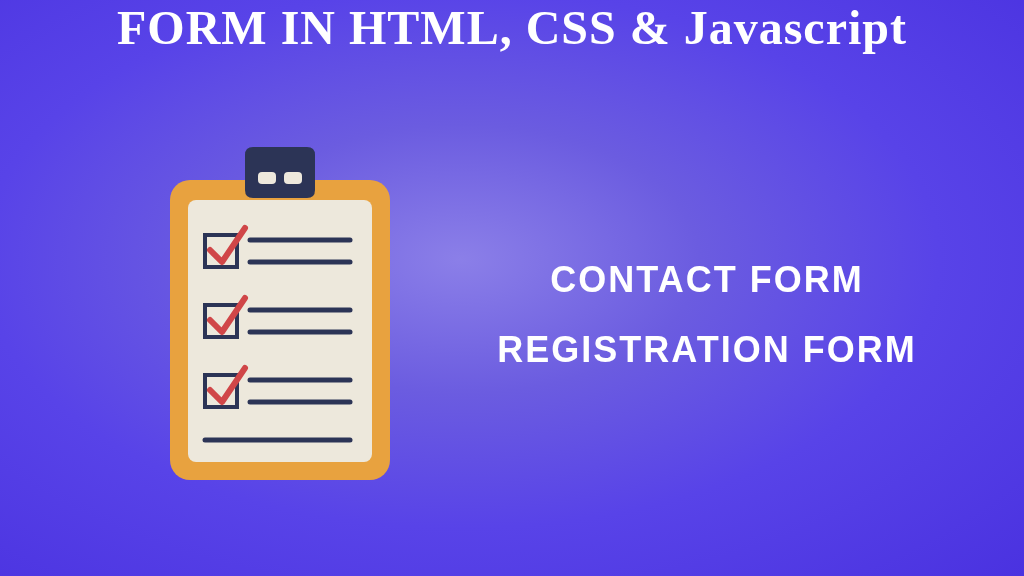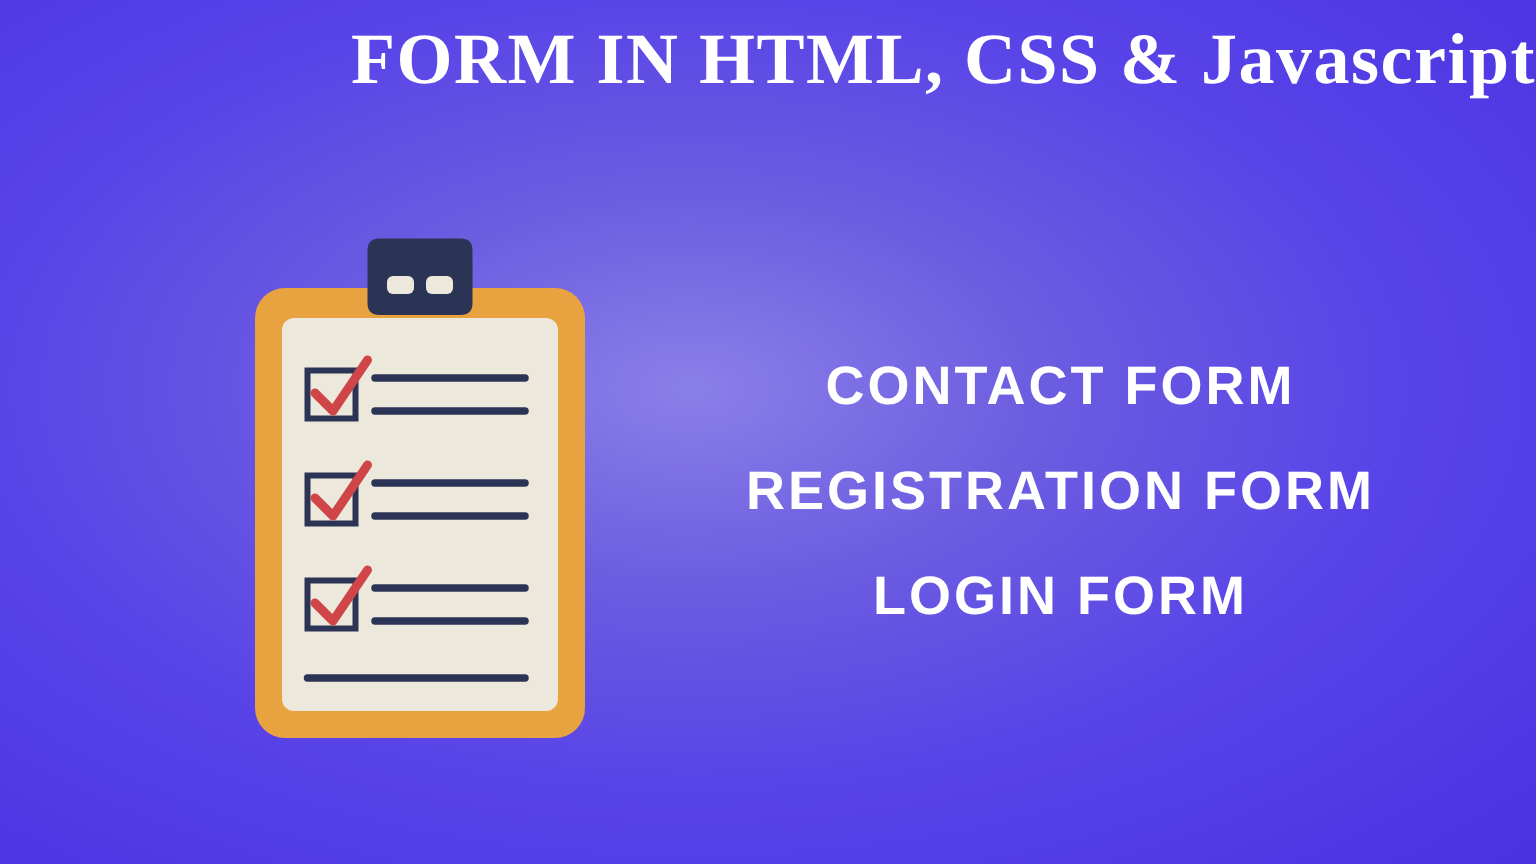--- a/index.html
+++ b/index.html
@@ -8,22 +8,22 @@
       height: 576px;
       background: radial-gradient(ellipse at 45% 45%, #8B7FE8 0%, #6B5CE0 30%, #5843E8 60%, #4A32E0 100%);
       overflow: hidden;
       position: relative;
     }
     .title {
       font-family: 'Georgia', 'Times New Roman', serif;
       font-weight: bold;
       color: white;
       font-size: 48px;
-      text-align: right;
-      padding-top: 12px;
+      text-align: center;
+      padding-top: 0;
       letter-spacing: 1px;
     }
     .content {
       display: flex;
       align-items: center;
       justify-content: space-between;
       padding: 40px 80px 0 150px;
       height: 480px;
     }
     .clipboard-container {
@@ -84,15 +84,14 @@
       <line x1="100" y1="240" x2="200" y2="240" stroke="#2C3456" stroke-width="5" stroke-linecap="round"></line>
       <line x1="100" y1="262" x2="200" y2="262" stroke="#2C3456" stroke-width="5" stroke-linecap="round"></line>
 
       <line x1="55" y1="300" x2="200" y2="300" stroke="#2C3456" stroke-width="5" stroke-linecap="round"></line>
     </svg>
   </div>
 
   <div class="list-container">
     <div class="list-item">Contact Form</div>
     <div class="list-item">Registration Form</div>
-    <div class="list-item">Login Form</div>
   </div>
 </div>
 
 </body></html>

